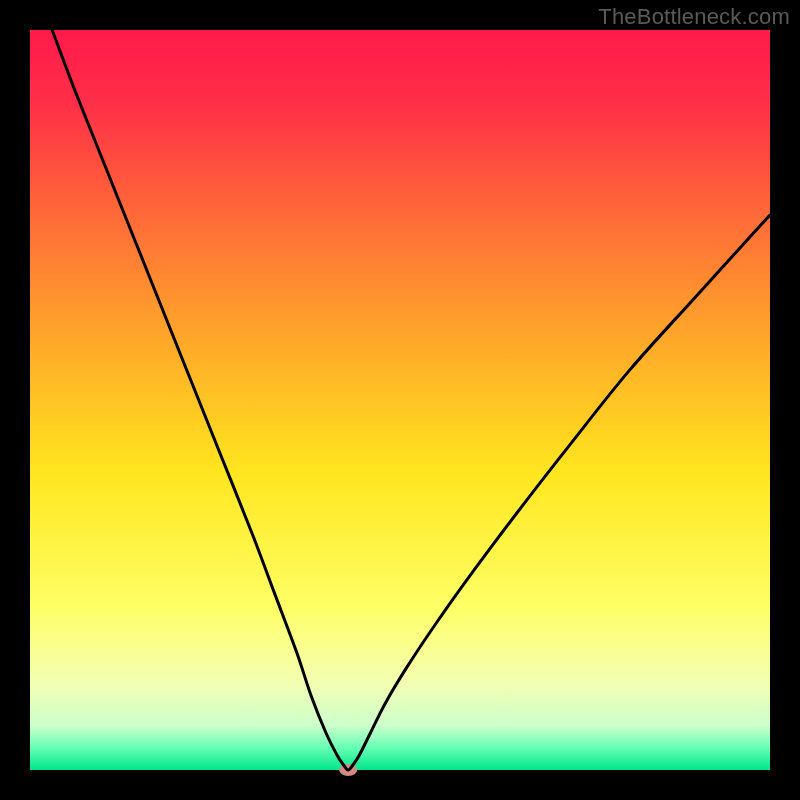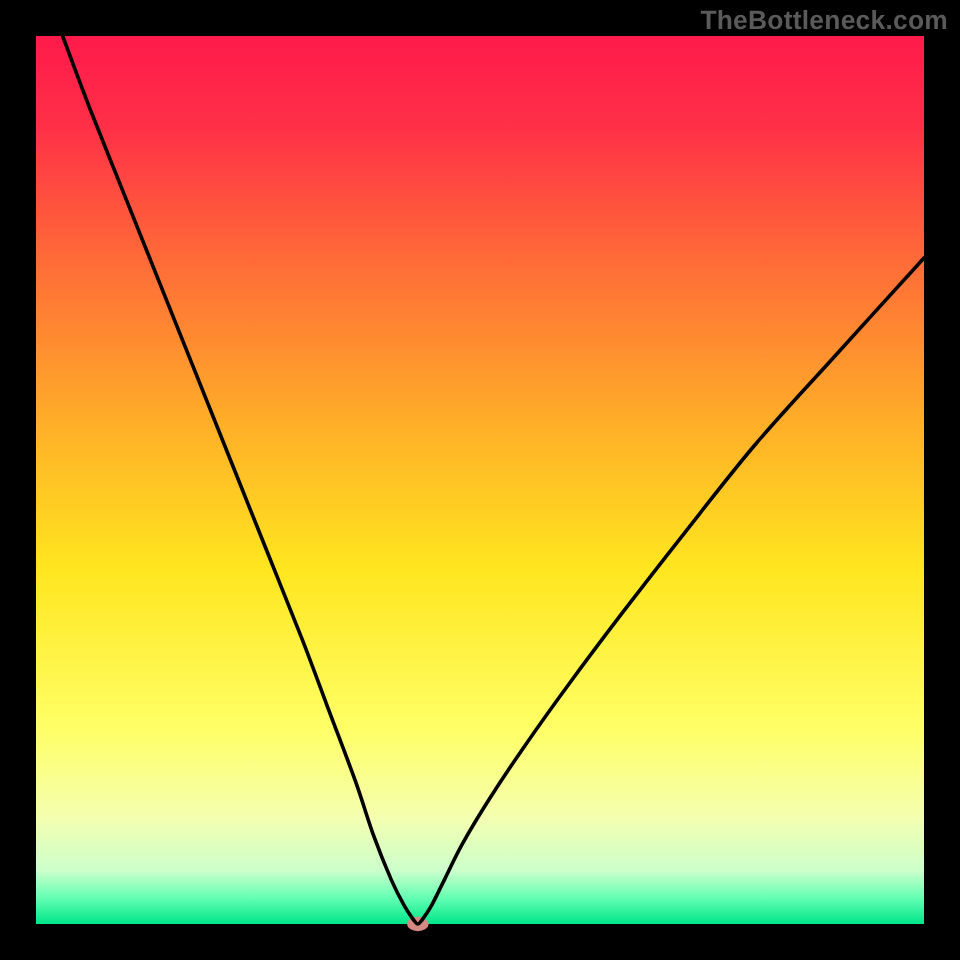--- a/index.html
+++ b/index.html
@@ -16,21 +16,21 @@
     width: 800px;
     height: 800px;
     background: #000;
   }
   .watermark {
     position: absolute;
     top: 4px;
     right: 10px;
     color: #5a5a5a;
     font-size: 22px;
-    font-weight: 700;
+    font-weight: 400;
     letter-spacing: 0.2px;
     z-index: 5;
   }
   svg {
     position: absolute;
     top: 0;
     left: 0;
   }
 </style>
 </head>

